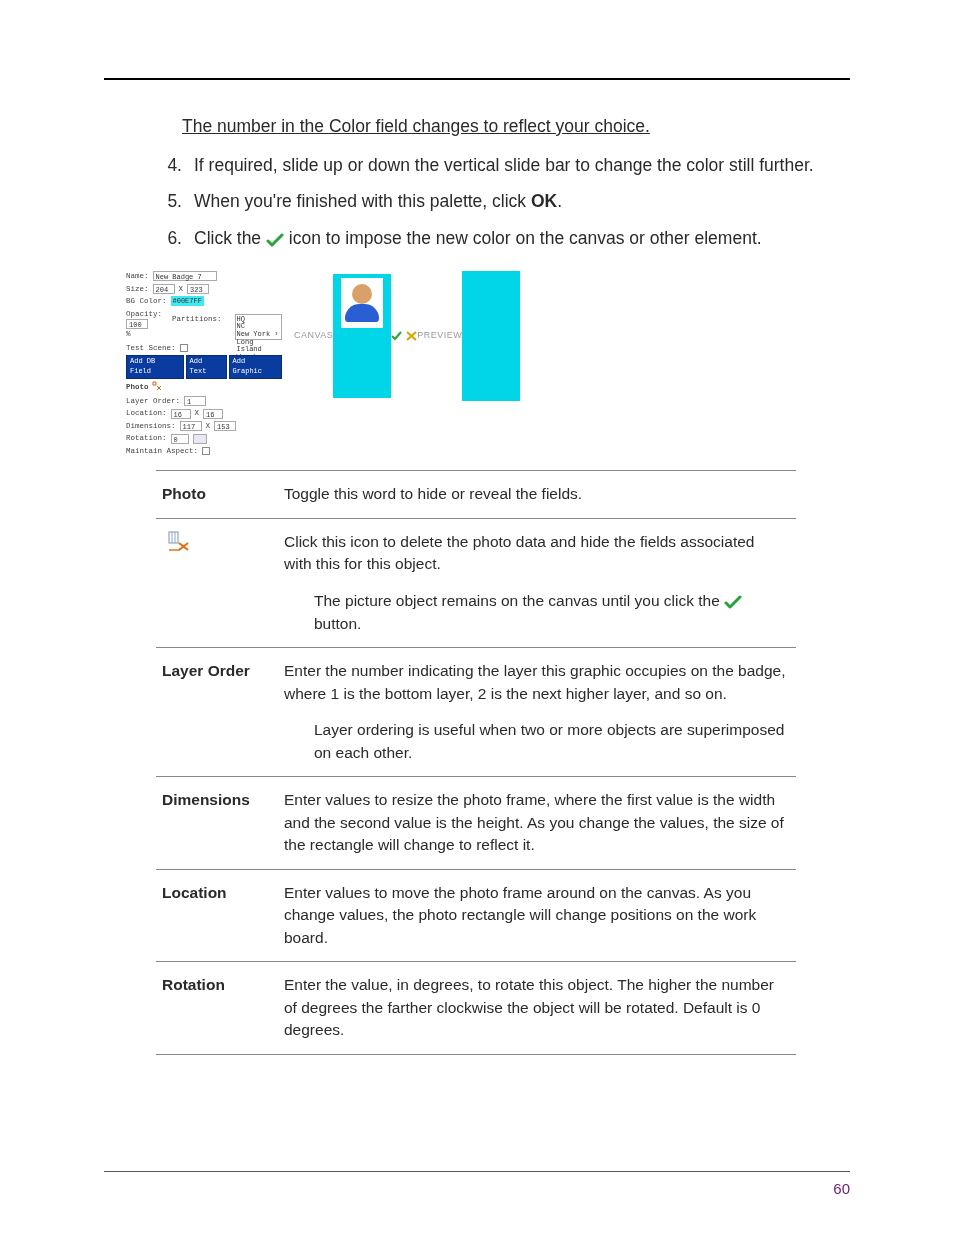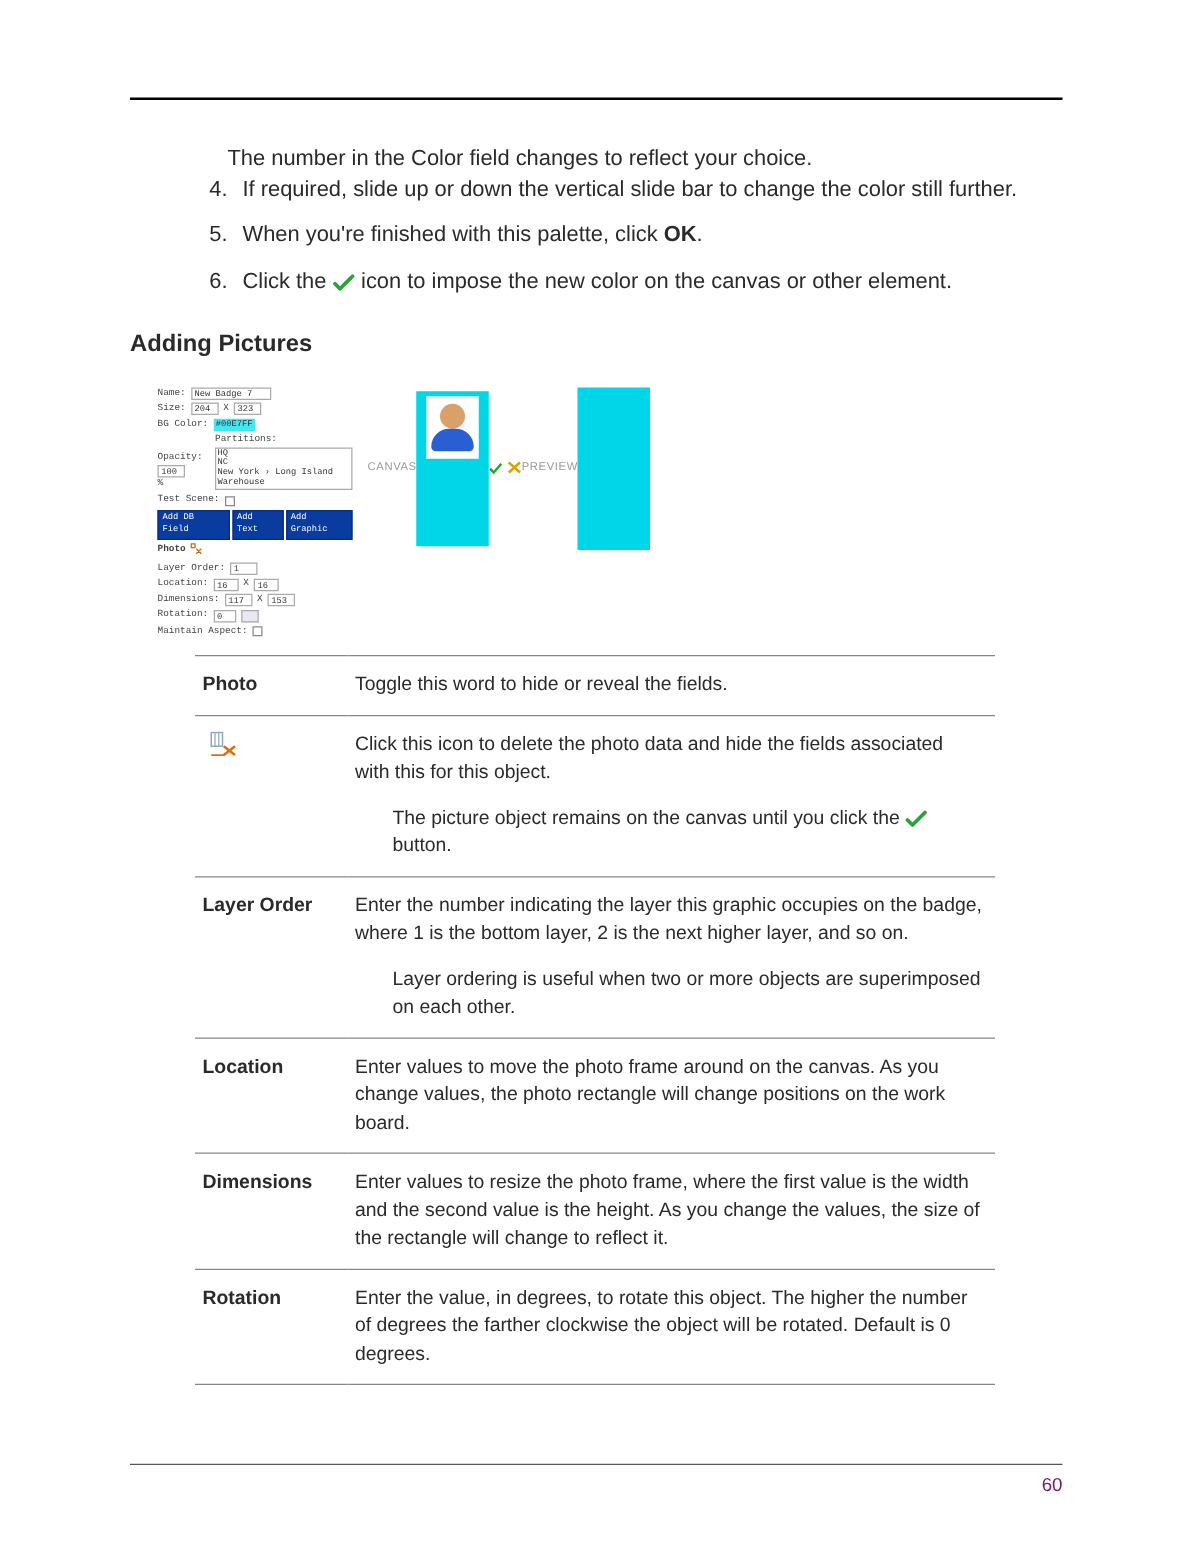--- a/index.html
+++ b/index.html
@@ -17,21 +17,21 @@
       height: 100%;
     }
     .top-rule {
       border-top: 2.5px solid #000;
       margin-bottom: 34px;
     }
     .content {
       font-size: 17.5px;
       line-height: 1.4;
     }
-    .text-block { margin-bottom: 0; }
+    .text-block { margin-bottom: 14px; text-decoration: underline; }
     .indent { padding-left: 78px; }
     ol.numlist { list-style: none; padding-left: 60px; }
     ol.numlist li { display: flex; gap: 12px; margin: 0 0 12px 0; align-items:flex-start;}
     ol.numlist li .num { min-width: 18px; text-align: right; }
     .bold { font-weight: 700; color:#2a2a2a;}
     h3.section {
       font-size: 19px;
       font-weight: 700;
       color: #2a2a2a;
       margin: 26px 0 16px 0;
@@ -155,21 +155,20 @@
           <span class="check-icon">
             <svg width="18" height="14" viewBox="0 0 18 14">
                 <polyline points="2,8 6,12 16,2" fill="none" stroke="#2aa23a" stroke-width="3" stroke-linecap="round" stroke-linejoin="round"></polyline>
               </svg>
           </span>
           <span> icon to impose the new color on the canvas or other element.</span>
         </span>
       </li>
     </ol>
 
-    <h3 class="section">Adding Pictures</h3>
 
 
     <div class="app-mock">
       <div class="app-left">
         <div class="app-row">
           <span class="app-label">Name:</span>
           <span class="app-input" style="width:64px">New Badge 7</span>
         </div>
         <div class="app-row">
           <span class="app-label">Size:</span>
@@ -182,21 +181,21 @@
           <span class="accent-chip">#00E7FF</span>
         </div>
         <div class="app-row" style="align-items:flex-end">
           <div style="display:flex; flex-direction:column;">
             <span class="app-label">Opacity:</span>
             <div style="display:flex; gap:2px; align-items:center;">
               <span class="app-input" style="width:22px">100</span>
             </div>
             <span class="app-label">%</span>
           </div>
-          <div style="flex:1; display:flex; flex-direction:column; margin-left:6px;">
+          <div style="flex:1; display:flex; margin-left:6px;gap:13px;">
             <span class="app-label">Partitions:</span>
             <div class="mini-list">
               <div>HQ</div>
               <div>NC</div>
               <div>New York › Long Island Warehouse</div>
             </div>
           </div>
         </div>
         <div class="app-row" style="margin-top:3px">
           <span class="app-label">Test Scene:</span>
@@ -295,26 +294,26 @@
         </td>
       </tr>
       <tr>
         <td class="key">Layer Order</td>
         <td>
           <p class="tbl-para">Enter the number indicating the layer this graphic occupies on the badge, where 1 is the bottom layer, 2 is the next higher layer, and so on.</p>
           <p class="tbl-para">Layer ordering is useful when two or more objects are superimposed on each other.</p>
         </td>
       </tr>
       <tr>
+        <td class="key">Dimensions</td>
+        <td>Enter values to resize the photo frame, where the first value is the width and the second value is the height. As you change the values, the size of the rectangle will change to reflect it.</td>
+      </tr>
+      <tr>
         <td class="key">Location</td>
         <td>Enter values to move the photo frame around on the canvas. As you change values, the photo rectangle will change positions on the work board.</td>
-      </tr>
-      <tr>
-        <td class="key">Dimensions</td>
-        <td>Enter values to resize the photo frame, where the first value is the width and the second value is the height. As you change the values, the size of the rectangle will change to reflect it.</td>
       </tr>
       <tr>
         <td class="key">Rotation</td>
         <td>Enter the value, in degrees, to rotate this object. The higher the number of degrees the farther clockwise the object will be rotated. Default is 0 degrees.</td>
       </tr>
 
     </tbody>
       </table>
   </div>
 

